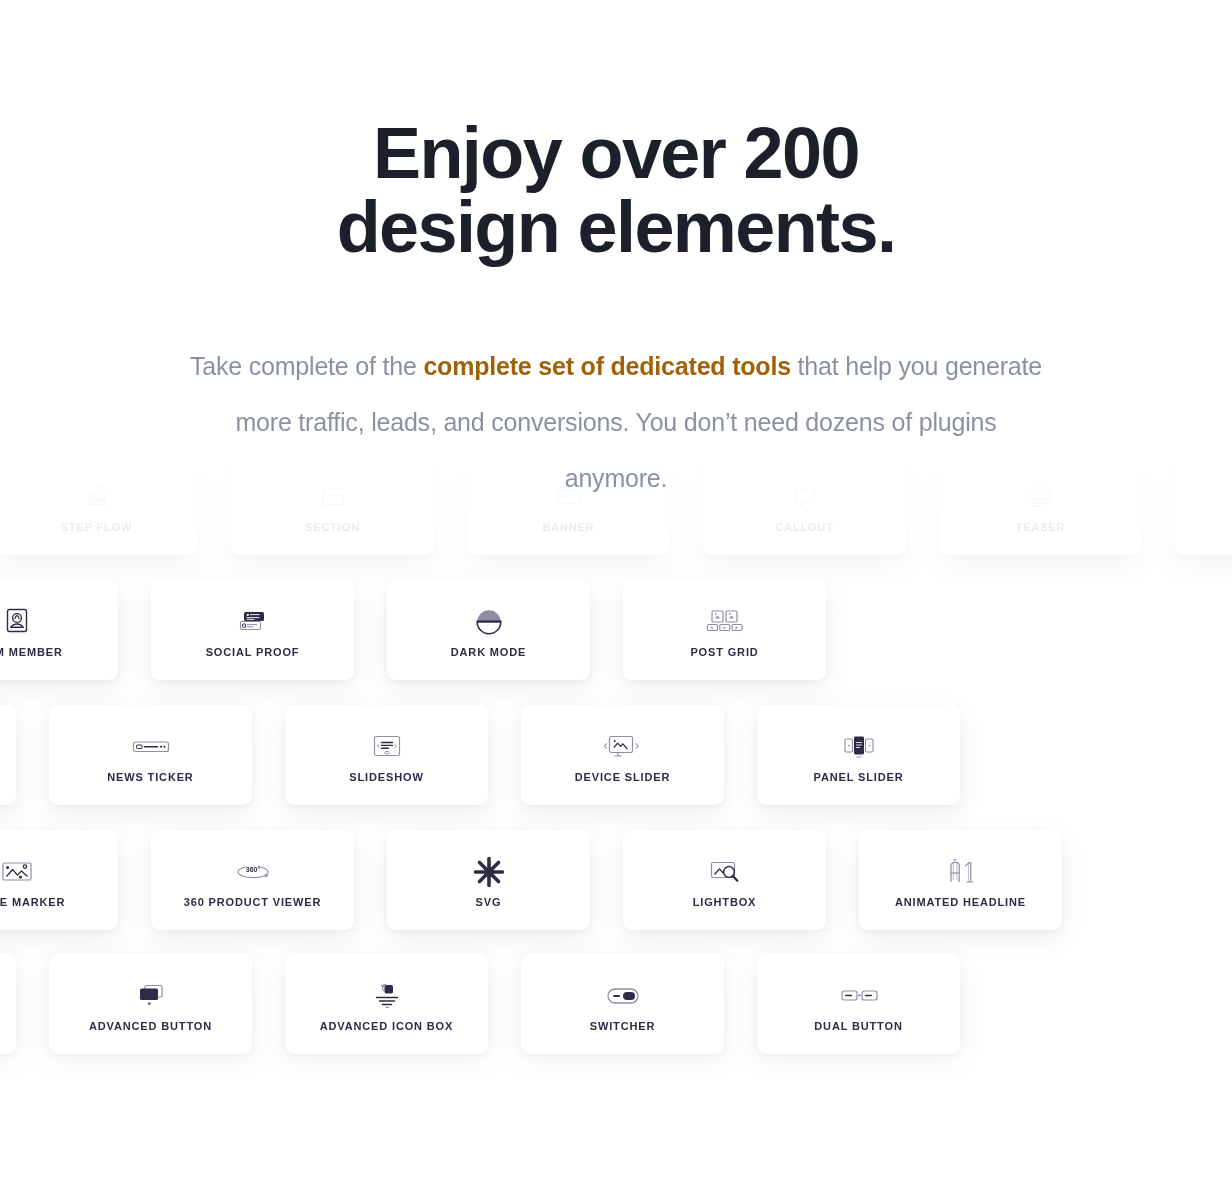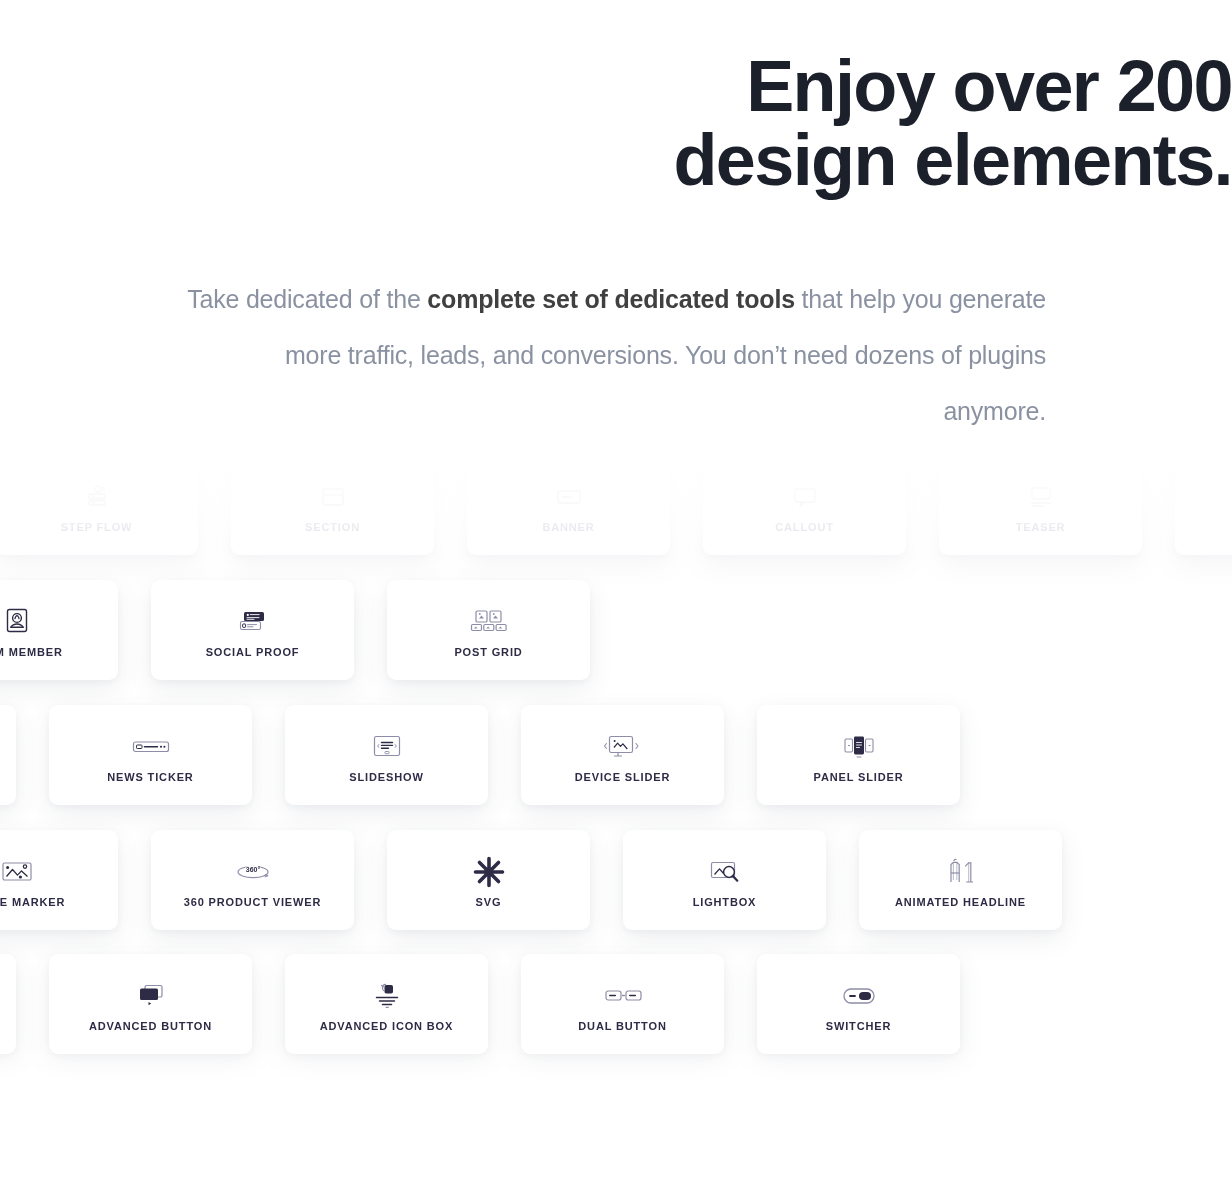--- a/index.html
+++ b/index.html
@@ -17,42 +17,42 @@
     background: #ffffff;
     overflow: hidden;
   }
 
   
   .hero {
     position: absolute;
     top: 0; left: 0;
     width: 1232px;
     z-index: 40;
-    text-align: right;
-    padding-top: 49px;
+    text-align: center;
+    padding-top: 116px;
   }
   .hero-title {
     font-size: 72px;
     line-height: 74px;
     font-weight: 700;
     color: #1b202b;
     letter-spacing: -1.6px;
     white-space: pre-line;
   }
   .hero-sub {
     margin: 0 auto;
     padding-top: 74px;
     width: 860px;
     font-size: 25px;
     line-height: 56px;
     font-weight: 400;
     color: #8a92a2;
     letter-spacing: -0.2px;
   }
-  .hero-sub b { color: #404040; font-weight: 700; }
+  .hero-sub b { color: #a16207; font-weight: 700; }
 
   
   .veil {
     position: absolute;
     top: 0; left: 0;
     width: 1232px;
     height: 610px;
     z-index: 30;
     background: linear-gradient(to bottom,
       rgba(255,255,255,1) 0%,
@@ -203,20 +203,30 @@
               <path d="M14.2 7.6h9M11 10.6h12M11 12.3h7" stroke="#fff" stroke-width="0.9" stroke-linecap="round"></path>
       <rect x="4.5" y="14.5" width="20" height="8" rx="1.6" fill="#fff" stroke="#8d8da8" stroke-width="1.1"></rect>
       <rect x="6.6" y="17" width="3" height="3.3" rx=".6" stroke="#2d2b45" stroke-width="1"></rect>
       <path d="M11.5 17.6h9M11.5 19.8h5.5" stroke="#8d8da8" stroke-width="1" stroke-linecap="round"></path>
             </svg>
           </div>
           <div class="lbl">SOCIAL PROOF</div>
         </div>
         <div class="card">
           <div class="ico">
+            <svg width="28" height="28" viewBox="0 0 28 28" fill="none">
+      <path d="M14 2.2a11.8 11.8 0 010 23.6 11.8 11.8 0 010-23.6z" fill="#8d8da8"></path>
+      <path d="M2.2 14a11.8 11.8 0 0023.6 0H2.2z" fill="#fff" stroke="#2d2b45" stroke-width="1.5"></path>
+      <path d="M1.6 13.2h24.8" stroke="#2d2b45" stroke-width="1.6"></path>
+            </svg>
+          </div>
+          <div class="lbl">DARK MODE</div>
+        </div>
+        <div class="card">
+          <div class="ico">
             <svg width="40" height="30" viewBox="0 0 40 30" fill="none">
       <rect x="7" y="4" width="11" height="11" rx="1.3" stroke="#8d8da8" stroke-width="1.2"></rect>
       <path d="M10 11.6l2.5-3 2.5 3h-5z" fill="#8d8da8"></path>
               <circle cx="10.8" cy="7" r=".9" fill="#8d8da8"></circle>
       <rect x="21" y="4" width="11" height="11" rx="1.3" stroke="#8d8da8" stroke-width="1.2"></rect>
       <path d="M24 11.6l2.5-3 2.5 3h-5z" fill="#8d8da8"></path>
               <circle cx="24.8" cy="7" r=".9" fill="#8d8da8"></circle>
       <rect x="2.5" y="17.5" width="10" height="6" rx="1.2" stroke="#8d8da8" stroke-width="1.2"></rect>
       <rect x="14.8" y="17.5" width="10" height="6" rx="1.2" stroke="#8d8da8" stroke-width="1.2"></rect>
       <rect x="27.1" y="17.5" width="10" height="6" rx="1.2" stroke="#8d8da8" stroke-width="1.2"></rect>
@@ -360,45 +370,45 @@
       <path d="M14.6 10.6a4 4 0 01-1.2-3.2c.2-1.6 1.5-2.9 3.1-3" stroke="#8d8da8" stroke-width="1.2" stroke-linecap="round" fill="none"></path>
       <path d="M12.4 5.4l1.8.9-.6 1.9" stroke="#8d8da8" stroke-width="1.1" stroke-linecap="round" stroke-linejoin="round" fill="none"></path>
       <path d="M7.5 17.5h21M10.5 21h15M13.5 24.5h9" stroke="#2d2b45" stroke-width="1.5" stroke-linecap="round"></path>
       <path d="M17.2 27.4h2" stroke="#8d8da8" stroke-width="1.3" stroke-linecap="round"></path>
             </svg>
           </div>
           <div class="lbl">ADVANCED ICON BOX</div>
         </div>
         <div class="card">
           <div class="ico">
+            <svg width="40" height="22" viewBox="0 0 40 22" fill="none">
+      <rect x="5" y="4" width="30" height="14" rx="7" fill="#fff" stroke="#8d8da8" stroke-width="1.3"></rect>
+      <path d="M11 11h5" stroke="#2d2b45" stroke-width="1.8" stroke-linecap="round"></path>
+      <rect x="20" y="7" width="12" height="8" rx="4" fill="#2d2b45"></rect>
+            </svg>
+          </div>
+          <div class="lbl">SWITCHER</div>
+        </div>
+        <div class="card">
+          <div class="ico">
             <svg width="42" height="22" viewBox="0 0 42 22" fill="none">
       <rect x="4" y="6" width="15" height="9" rx="2.2" stroke="#8d8da8" stroke-width="1.2"></rect>
       <path d="M7.8 10.5h5.5" stroke="#2d2b45" stroke-width="1.6" stroke-linecap="round"></path>
       <path d="M20.5 10.5h2" stroke="#8d8da8" stroke-width="1.3" stroke-linecap="round"></path>
       <rect x="24" y="6" width="15" height="9" rx="2.2" stroke="#8d8da8" stroke-width="1.2"></rect>
       <path d="M27.8 10.5h5.5" stroke="#2d2b45" stroke-width="1.6" stroke-linecap="round"></path>
             </svg>
           </div>
           <div class="lbl">DUAL BUTTON</div>
         </div>
-        <div class="card">
-          <div class="ico">
-            <svg width="40" height="22" viewBox="0 0 40 22" fill="none">
-      <rect x="5" y="4" width="30" height="14" rx="7" fill="#fff" stroke="#8d8da8" stroke-width="1.3"></rect>
-      <path d="M11 11h5" stroke="#2d2b45" stroke-width="1.8" stroke-linecap="round"></path>
-      <rect x="20" y="7" width="12" height="8" rx="4" fill="#2d2b45"></rect>
-            </svg>
-          </div>
-          <div class="lbl">SWITCHER</div>
-        </div>
       </div>
     </div>
 
   <div class="veil"></div>
   <div class="veil-bottom"></div>
 
   <div class="hero">
     <h1 class="hero-title">Enjoy over 200
 design elements.</h1>
-    <p class="hero-sub"><span>Take dedicated of the </span><b>complete set of dedicated tools</b><span> that help you generate more traffic, leads, and conversions. You don’t need dozens of plugins anymore.</span></p>
+    <p class="hero-sub"><span>Take complete of the </span><b>complete set of dedicated tools</b><span> that help you generate more traffic, leads, and conversions. You don’t need dozens of plugins anymore.</span></p>
   </div>
 
 </div>
 
 </body></html>

